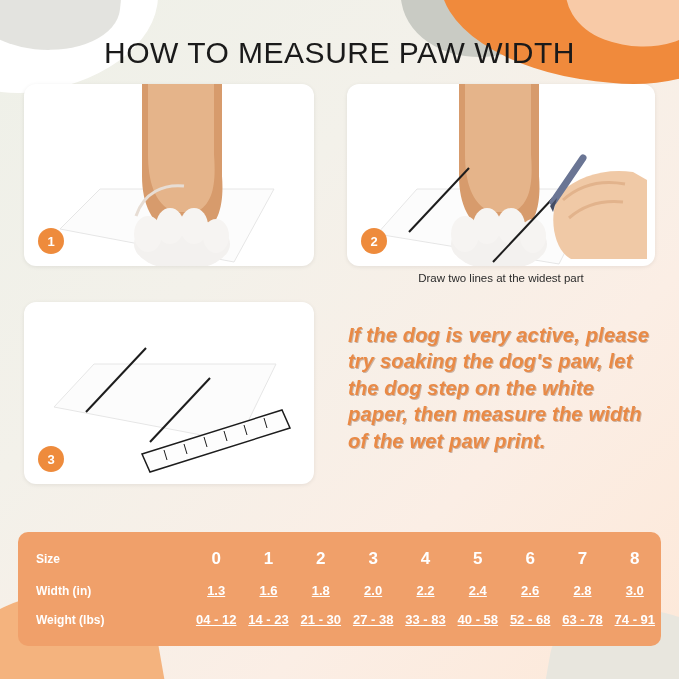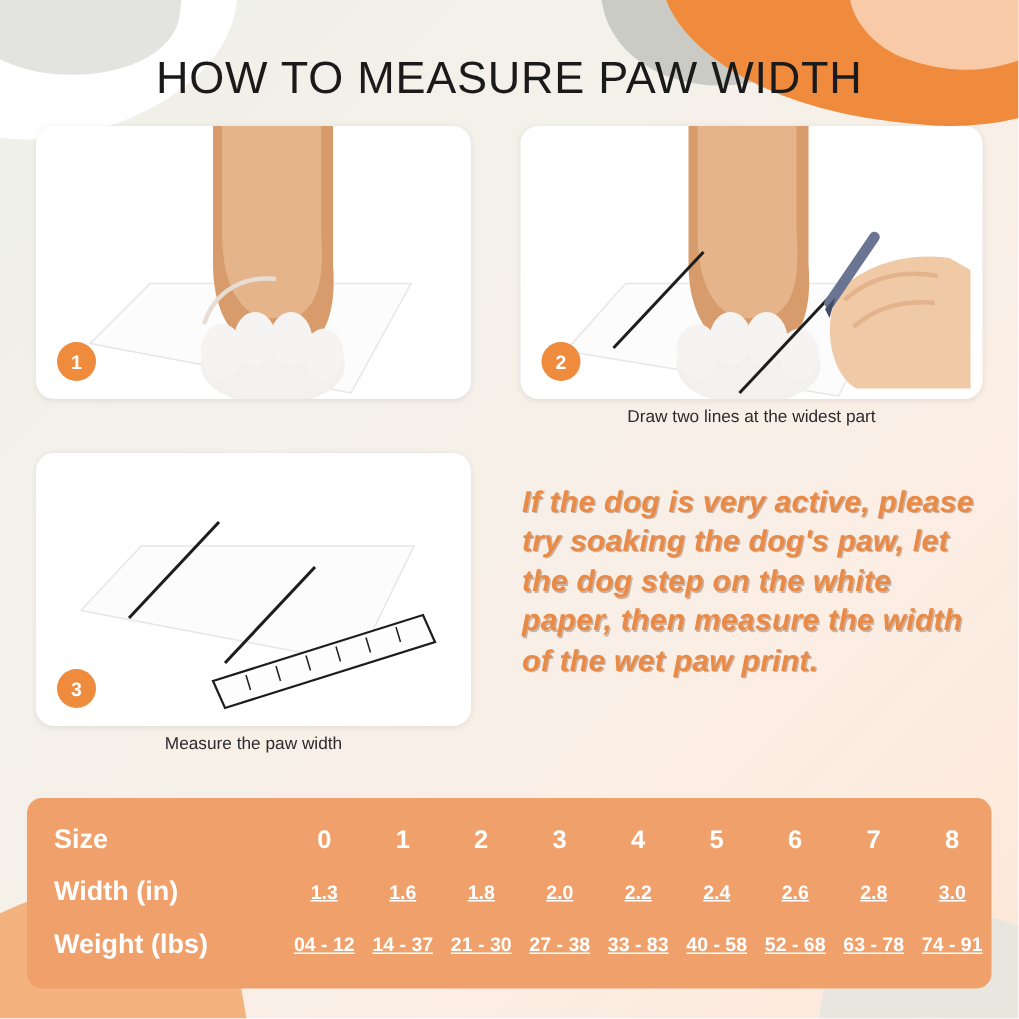--- a/index.html
+++ b/index.html
@@ -149,21 +149,21 @@
     color: #ffffff;
     padding: 10px 0 12px 0;
     box-sizing: border-box;
   }
   table { border-collapse: collapse; width: 100%; }
   td, th { padding: 7px 4px; font-size: 14px; }
   th.rowhead, td.rowhead {
     text-align: left;
     padding-left: 18px;
     font-weight: bold;
-    font-size: 18px;
+    font-size: 12px;
     width: 150px;
     white-space: nowrap;
   }
   th.colhead {
     font-size: 17px;
     font-weight: bold;
     text-align: center;
   }
   td.val {
     text-align: center;
@@ -242,21 +242,20 @@
       <polygon points="118,152 258,108 266,126 126,170" fill="#fdfdfd" stroke="#1d1d1d" stroke-width="1.5"></polygon>
       <line x1="140" y1="148" x2="143" y2="158" stroke="#1d1d1d" stroke-width="1"></line>
       <line x1="160" y1="142" x2="163" y2="152" stroke="#1d1d1d" stroke-width="1"></line>
       <line x1="180" y1="135" x2="183" y2="145" stroke="#1d1d1d" stroke-width="1"></line>
       <line x1="200" y1="129" x2="203" y2="139" stroke="#1d1d1d" stroke-width="1"></line>
       <line x1="220" y1="123" x2="223" y2="133" stroke="#1d1d1d" stroke-width="1"></line>
       <line x1="240" y1="116" x2="243" y2="126" stroke="#1d1d1d" stroke-width="1"></line>
     </svg>
     <div class="step-badge">3</div>
   </div>
-  <div class="caption cap3">Measure the paw width</div>
 
   <div class="note">If the dog is very active, please try soaking the dog's paw, let the dog step on the white paper, then measure the width of the wet paw print.</div>
 
   <div class="table">
     <table>
       <tbody>
           <tr>
         <th class="rowhead">Size</th>
         <th class="colhead">0</th>
         <th class="colhead">1</th>
@@ -276,21 +275,21 @@
         <td class="val">2.0</td>
         <td class="val">2.2</td>
         <td class="val">2.4</td>
         <td class="val">2.6</td>
         <td class="val">2.8</td>
         <td class="val">3.0</td>
       </tr>
       <tr>
         <td class="rowhead">Weight (lbs)</td>
         <td class="val">04 - 12</td>
-        <td class="val">14 - 37</td>
+        <td class="val">14 - 23</td>
         <td class="val">21 - 30</td>
         <td class="val">27 - 38</td>
         <td class="val">33 - 83</td>
         <td class="val">40 - 58</td>
         <td class="val">52 - 68</td>
         <td class="val">63 - 78</td>
         <td class="val">74 - 91</td>
       </tr>
     </tbody>
       </table>

